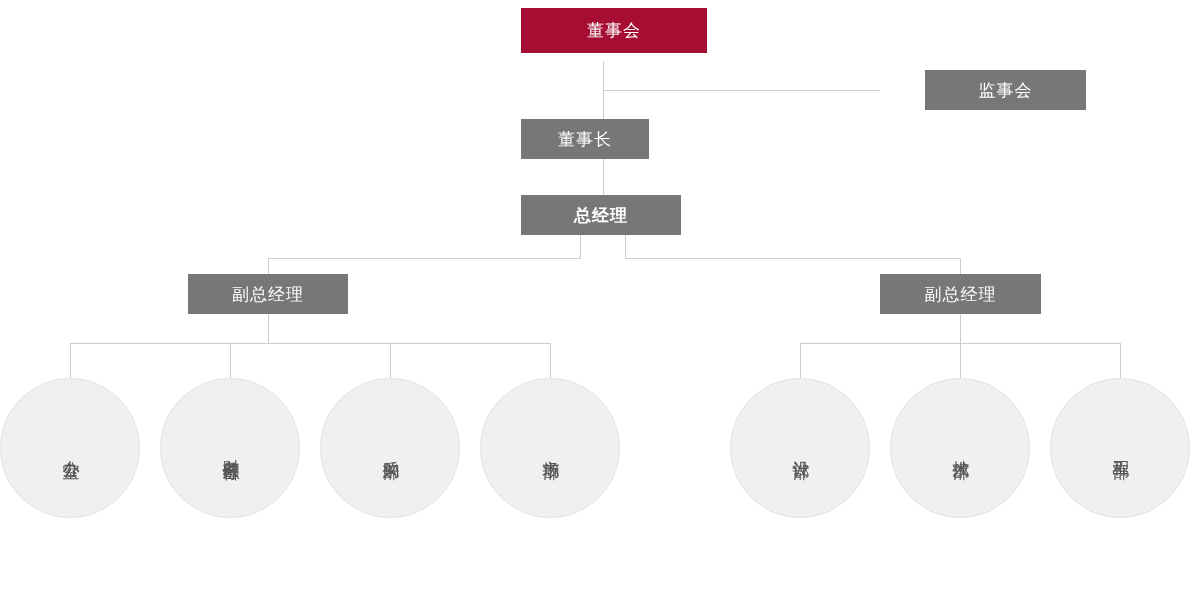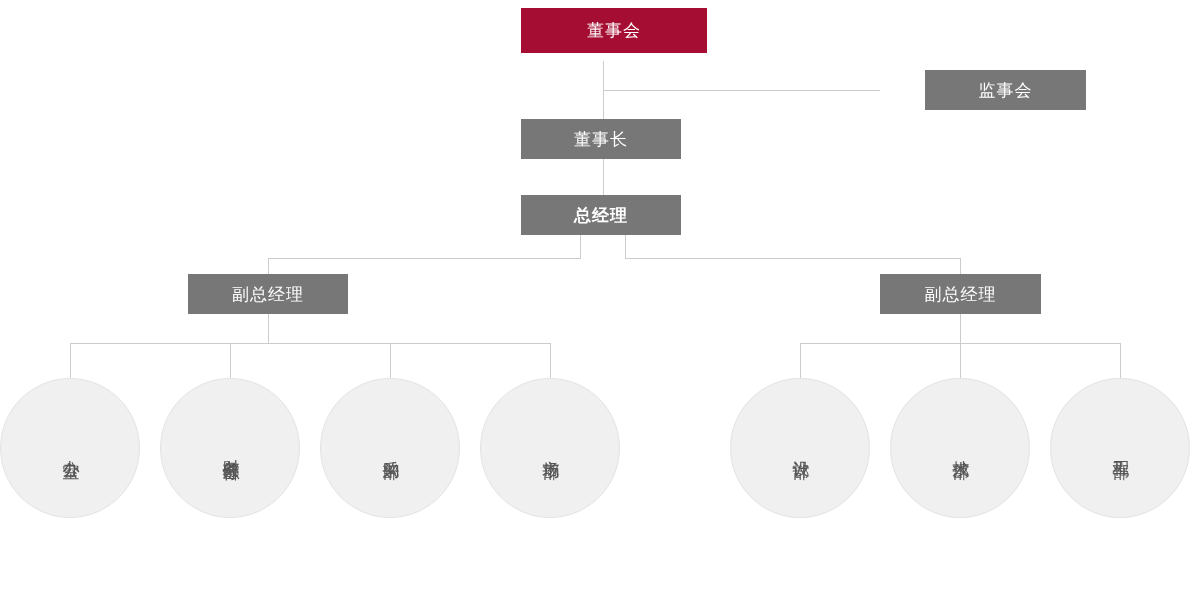--- a/index.html
+++ b/index.html
@@ -97,21 +97,21 @@
       <path d="M 1120 343 L 1120 378" fill="none" stroke="#CCCCCC" stroke-width="1" shape-rendering="crispEdges"></path>
     </svg>
 
   <div id="boxes">
       <div class="node-box level-board" style="left: 521px; top: 8px; width: 186px; height: 45px;">
         <span>董事会</span>
       </div>
       <div class="node-box level-gray" style="left: 880px; top: 70px; width: 161px; height: 40px; margin-left: 45px;">
         <span>监事会</span>
       </div>
-      <div class="node-box level-gray" style="left: 521px; top: 119px; width: 160px; height: 40px;">
+      <div class="node-box level-gray" style="left: 521px; top: 119px; width: 128px; height: 40px;">
         <span>董事长</span>
       </div>
       <div class="node-box level-gray" style="left: 521px; top: 195px; width: 160px; height: 40px; font-weight: bold;">
         <span>总经理</span>
       </div>
       <div class="node-box level-gray" style="left: 188px; top: 274px; width: 160px; height: 40px;">
         <span>副总经理</span>
       </div>
       <div class="node-box level-gray" style="left: 880px; top: 274px; width: 161px; height: 40px;">
         <span>副总经理</span>

